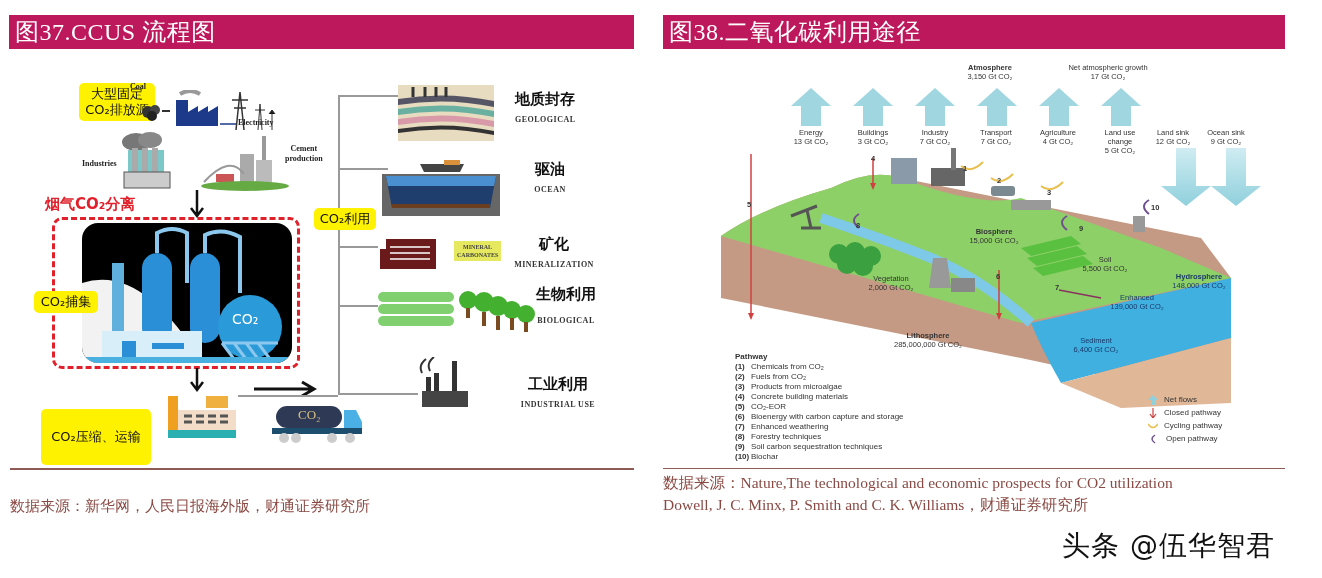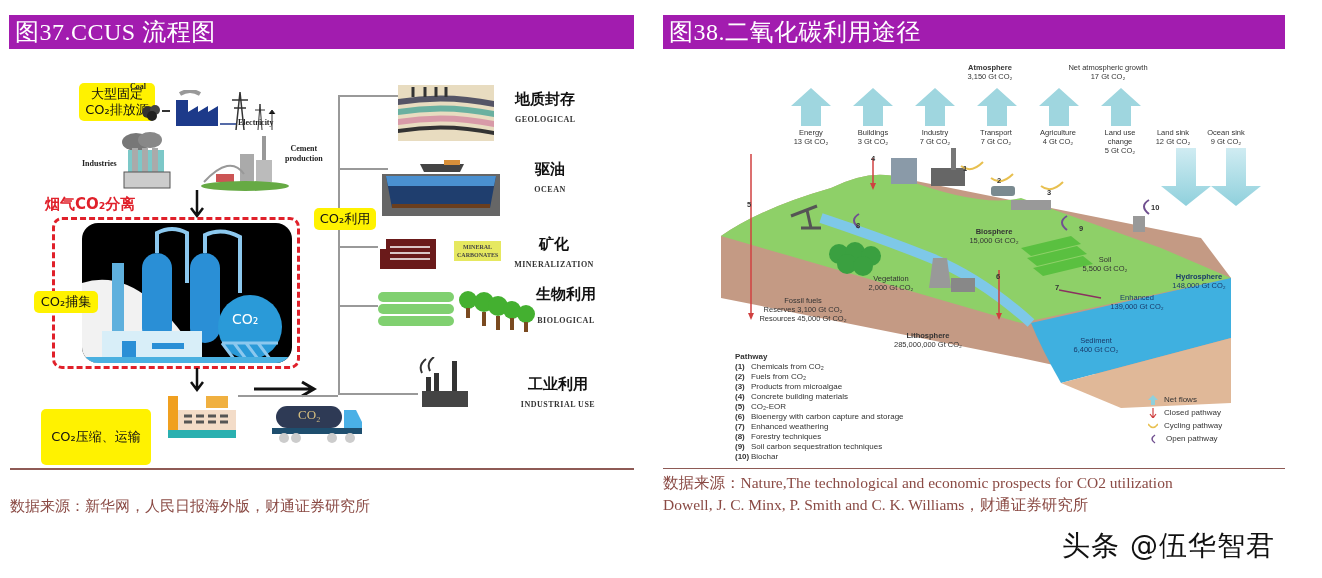--- a/index.html
+++ b/index.html
@@ -1,17 +1,17 @@
 <!DOCTYPE html>
 <html><head>
 <meta charset="utf-8">
 <style>
 *{box-sizing:border-box;margin:0;padding:0}
 body{width:1322px;height:578px;background:#fff;position:relative;overflow:hidden;font-family:"DejaVu Serif",serif;}
-.panel-title{position:absolute;height:34px;background:#a21caf;color:#fff;font-family:"Liberation Serif","DejaVu Serif",serif;font-size:24px;line-height:34px;padding-left:6px;letter-spacing:0.5px}
+.panel-title{position:absolute;height:34px;background:#be185d;color:#fff;font-family:"Liberation Serif","DejaVu Serif",serif;font-size:24px;line-height:34px;padding-left:6px;letter-spacing:0.5px}
 .abs{position:absolute}
 .ylabel{position:absolute;background:#fff200;border-radius:5px;font-family:"DejaVu Sans",sans-serif;font-size:13px;color:#111;text-align:center;line-height:16px;padding:3px 5px}
 .sm{font-family:"Liberation Serif",serif;font-size:8px;color:#222;font-weight:bold}
 .cn{font-family:"DejaVu Sans",sans-serif;font-size:15px;font-weight:bold;color:#111}
 .en{font-family:"Liberation Serif",serif;font-size:8px;font-weight:bold;color:#333;letter-spacing:0.5px}
 .line{position:absolute;background:#999}
 .src{position:absolute;font-family:"Liberation Serif","DejaVu Serif",serif;color:#8a4a44;font-size:15px}
 .rule{position:absolute;height:2px;background:#8e5a55}
 .d{font-family:"Liberation Sans",sans-serif;font-size:7.5px;color:#333;text-align:center;line-height:9px;position:absolute}
 .pw{font-family:"Liberation Sans",sans-serif;font-size:8px;color:#333;line-height:10px}
@@ -343,25 +343,20 @@
       <div style="font-weight:bold">Biosphere</div>
       <div>15,000 Gt CO₂</div>
     </div>
   <div class="d" style="left:193px;top:224px;width:70px">
       <div>Vegetation</div>
       <div>2,000 Gt CO₂</div>
     </div>
   <div class="d" style="left:410px;top:205px;width:64px">
       <div>Soil</div>
       <div>5,500 Gt CO₂</div>
-    </div>
-  <div class="d" style="left:80px;top:246px;width:120px">
-      <div>Fossil fuels</div>
-      <div>Reserves 3,100 Gt CO₂</div>
-      <div>Resources 45,000 Gt CO₂</div>
     </div>
   <div class="d" style="left:200px;top:281px;width:130px">
       <div style="font-weight:bold">Lithosphere</div>
       <div>285,000,000 Gt CO₂</div>
     </div>
   <div class="d" style="left:496px;top:222px;width:80px;color:#1a3a6a">
       <div style="font-weight:bold">Hydrosphere</div>
       <div>148,000 Gt CO₂</div>
     </div>
   <div class="d" style="left:434px;top:243px;width:80px;color:#1a3a6a">

